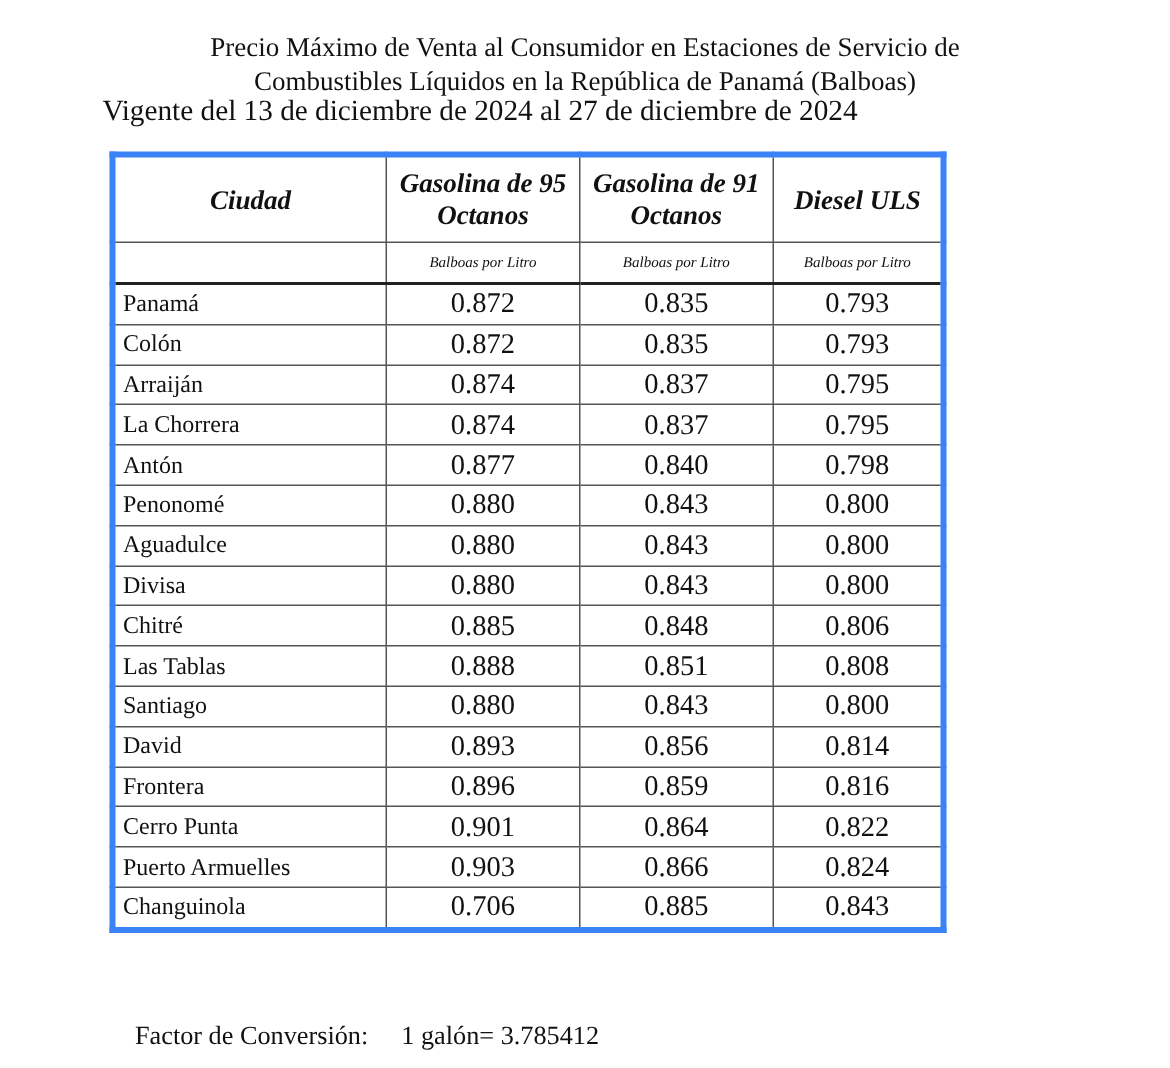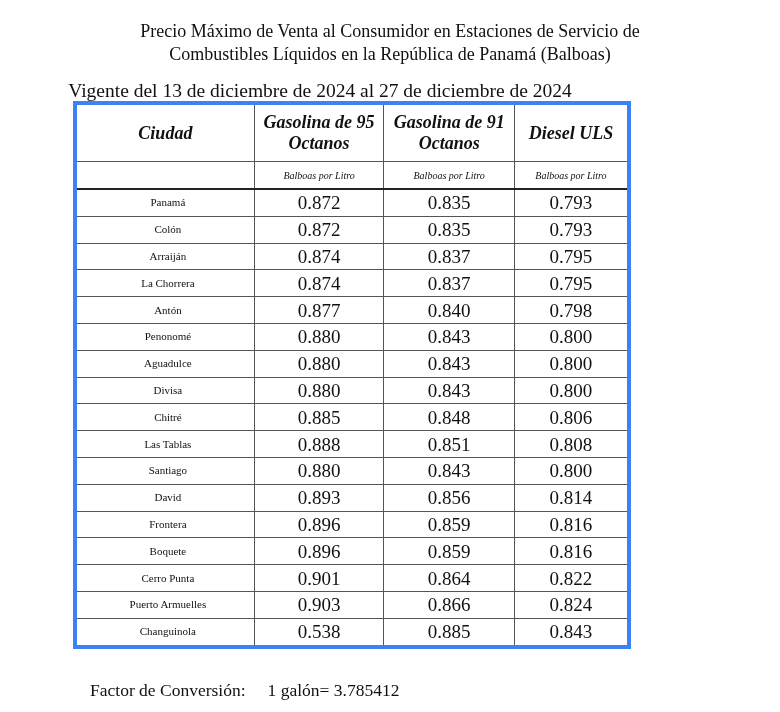--- a/index.html
+++ b/index.html
@@ -7,41 +7,41 @@
     width: 780px; height: 712px; position: relative; overflow: hidden;
     font-family: "Liberation Serif", serif; color: #111;
   }
   .title {
     position: absolute; left: 0; width: 780px; text-align: center;
     font-size: 18px; line-height: 23px;
   }
   .t1 { top: 20px; }
   .t2 { top: 43px; }
   .subtitle {
-    position: absolute; left: 0; width: 640px; top: 79px; text-align: center;
+    position: absolute; left: 0; width: 640px; top: 63px; text-align: center;
     font-size: 19.5px; line-height: 24px;
   }
   table {
     position: absolute; left: 73px; top: 101px; width: 558px;
     border-collapse: collapse; border: 4px solid #3b82f6;
   }
   td, th { border: 1px solid #555; padding: 0; }
   col.c0 { width: 208px; }
   col.c1 { width: 145px; }
   col.c2 { width: 146px; }
   col.c3 { width: 131px; }
   th.head {
     height: 56px; font-weight: bold; font-style: italic; font-size: 18px;
     line-height: 21px; text-align: center;
   }
   td.unit {
     height: 26px; font-style: italic; font-size: 10px; text-align: center;
     border-bottom: 2px solid #222;
   }
-  td.city { font-size: 11px; padding-left: 5px; height: 25.8px; line-height: 25px; text-align: center; }
+  td.city { font-size: 16px; padding-left: 5px; height: 25.8px; line-height: 25px; }
   td.num { font-size: 19px; text-align: center; height: 25.8px; line-height: 25px; }
   .footer {
     position: absolute; left: 90px; top: 680px; font-size: 17.5px;
     white-space: pre;
   }
   .footer .gap { display: inline-block; width: 22px; }
 </style>
 </head>
 <body>
 
@@ -143,39 +143,33 @@
         <td class="num">0.856</td>
         <td class="num">0.814</td>
       </tr>
       <tr>
         <td class="city">Frontera</td>
         <td class="num">0.896</td>
         <td class="num">0.859</td>
         <td class="num">0.816</td>
       </tr>
       <tr>
-        <td class="city">Boquete</td>
-        <td class="num">0.896</td>
-        <td class="num">0.859</td>
-        <td class="num">0.816</td>
-      </tr>
-      <tr>
         <td class="city">Cerro Punta</td>
         <td class="num">0.901</td>
         <td class="num">0.864</td>
         <td class="num">0.822</td>
       </tr>
       <tr>
         <td class="city">Puerto Armuelles</td>
         <td class="num">0.903</td>
         <td class="num">0.866</td>
         <td class="num">0.824</td>
       </tr>
       <tr>
         <td class="city">Changuinola</td>
-        <td class="num">0.538</td>
+        <td class="num">0.706</td>
         <td class="num">0.885</td>
         <td class="num">0.843</td>
       </tr>
     </tbody>
 </table>
 
 <div class="footer"><span>Factor de Conversión:</span><span class="gap"></span><span>1 galón= 3.785412</span></div>
 
 </body></html>

